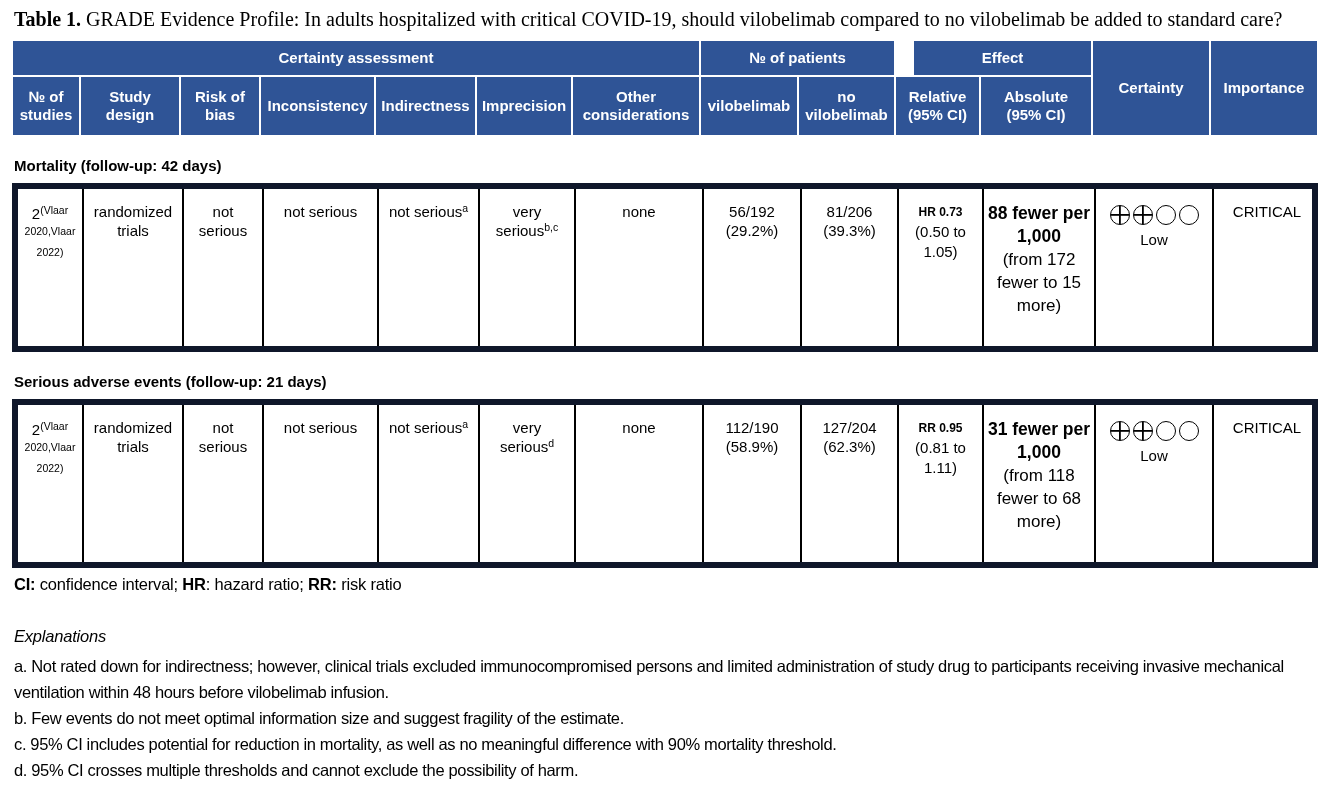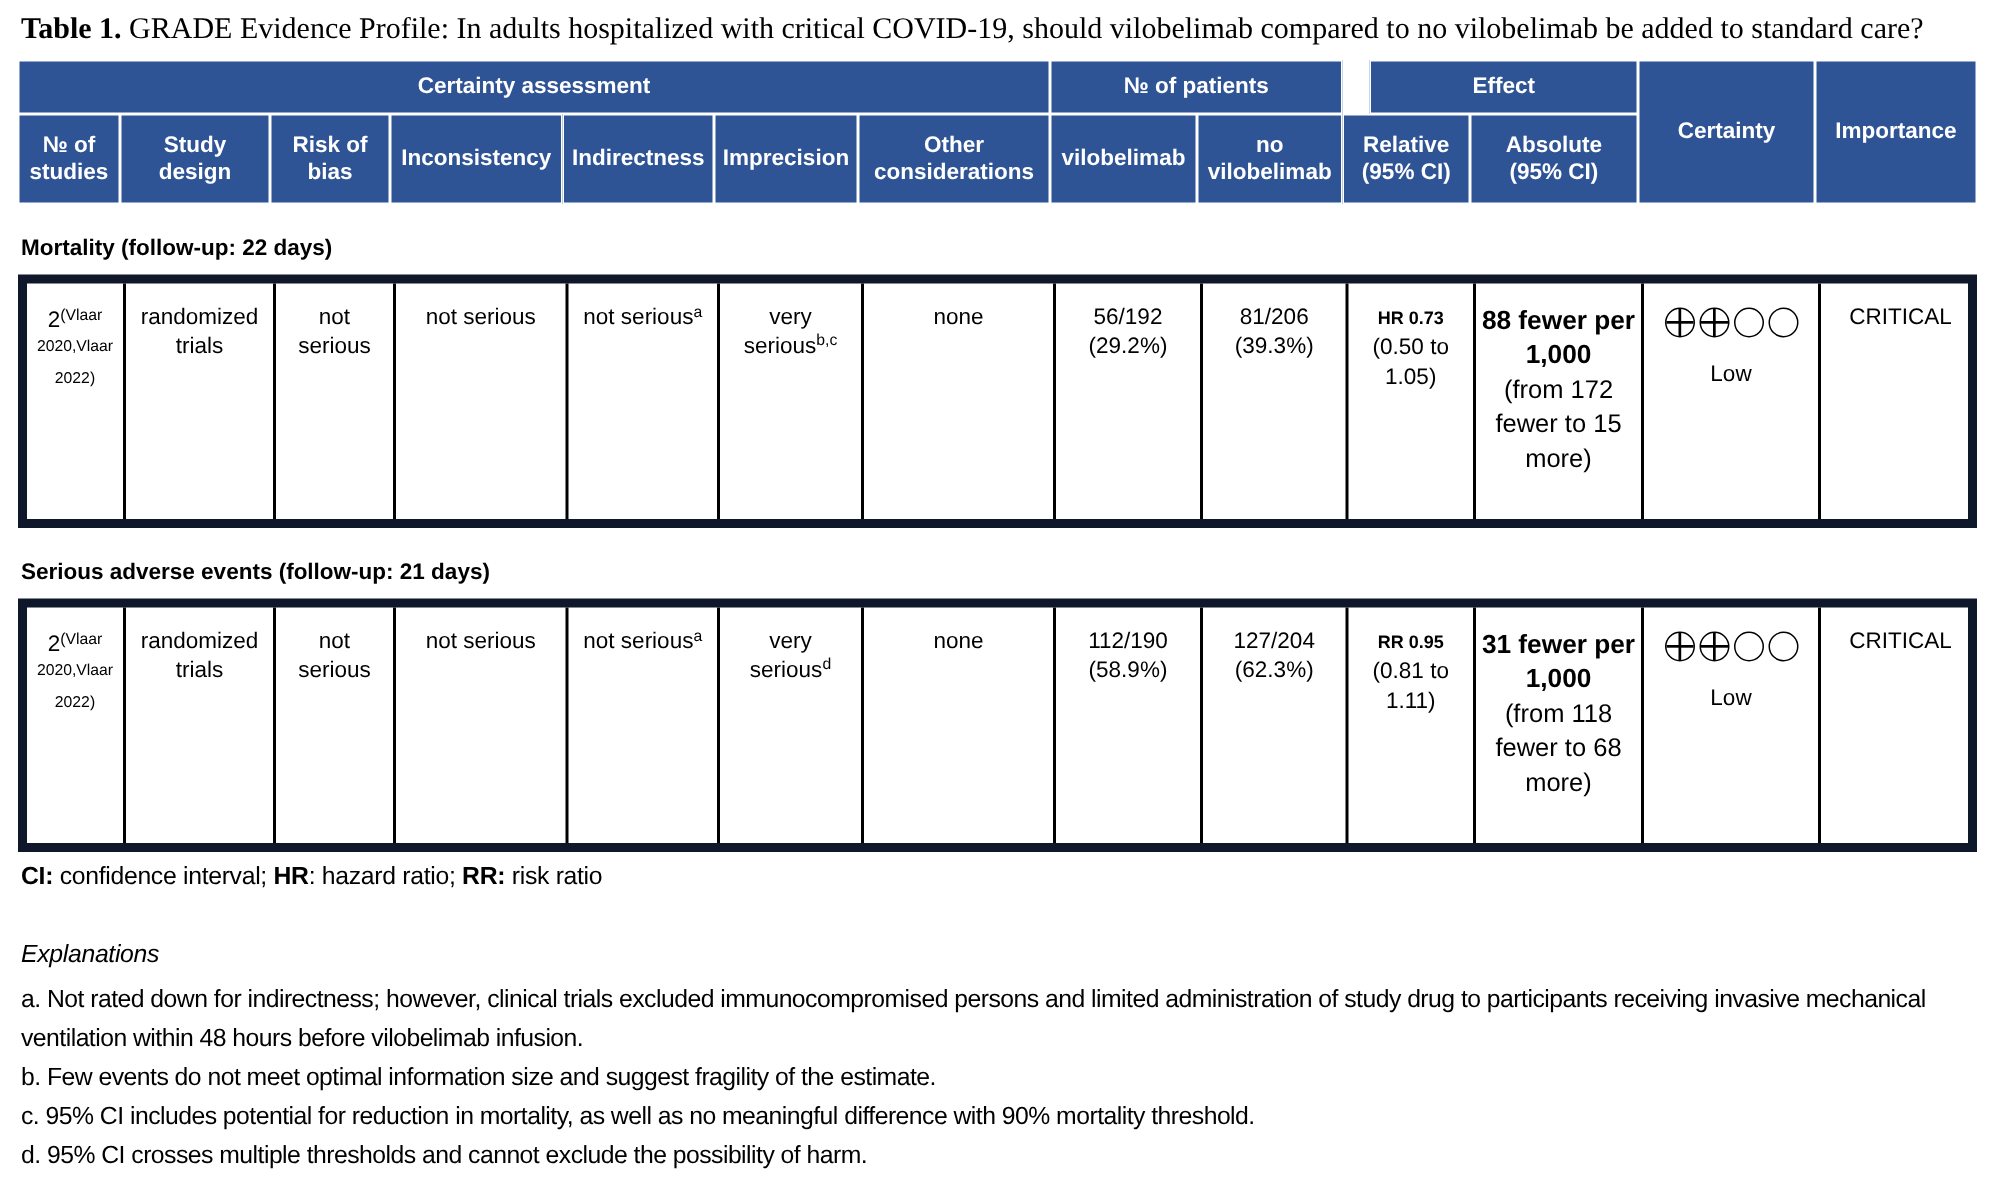--- a/index.html
+++ b/index.html
@@ -69,21 +69,21 @@
   .circles { display:flex; justify-content:center; align-items:center; height:22px; }
   .circle {
     display:inline-block; width:20px; height:20px;
     border:1.8px solid #000; border-radius:50%; margin:0 1.5px;
   }
   .circle.filled {
     background:
       linear-gradient(#000,#000) center / 1.8px 100% no-repeat,
       linear-gradient(#000,#000) center / 100% 1.8px no-repeat;
   }
-  .cert-word { margin-top:14px; font-size:15px; }
+  .cert-word { margin-top:4px; font-size:15px; }
 
   
   .abbr-line { margin:7px 0 0 14px; font-size:16.5px; letter-spacing:-0.2px; }
   .abbr-line b { font-weight:bold; }
   .expl-heading { font-style:italic; font-size:16.5px; margin:33px 0 0 14px; letter-spacing:-0.2px; }
   .expl-items { margin:7px 14px 0 14px; font-size:16.5px; line-height:26px; letter-spacing:-0.35px; }
 </style>
 </head>
 <body>
 
@@ -110,21 +110,21 @@
 considerations</div>
     <div class="hc sub c8">vilobelimab</div>
     <div class="hc sub c9">no
 vilobelimab</div>
     <div class="hc sub c10">Relative
 (95% CI)</div>
     <div class="hc sub c11">Absolute
 (95% CI)</div>
   </div>
 
-  <div class="section-label">Mortality (follow-up: 22 days)</div>
+  <div class="section-label">Mortality (follow-up: 42 days)</div>
   <div class="data-table">
     <div class="dc"><span class="base-num">2</span><sup class="cite">(Vlaar 2020,Vlaar 2022)</sup></div>
     <div class="dc">randomized trials</div>
     <div class="dc">not
 serious</div>
     <div class="dc">not serious</div>
     <div class="dc"><span>not serious</span><sup class="fn">a</sup></div>
     <div class="dc"><span>very
 serious</span><sup class="fn">b,c</sup></div>
     <div class="dc">none</div>

